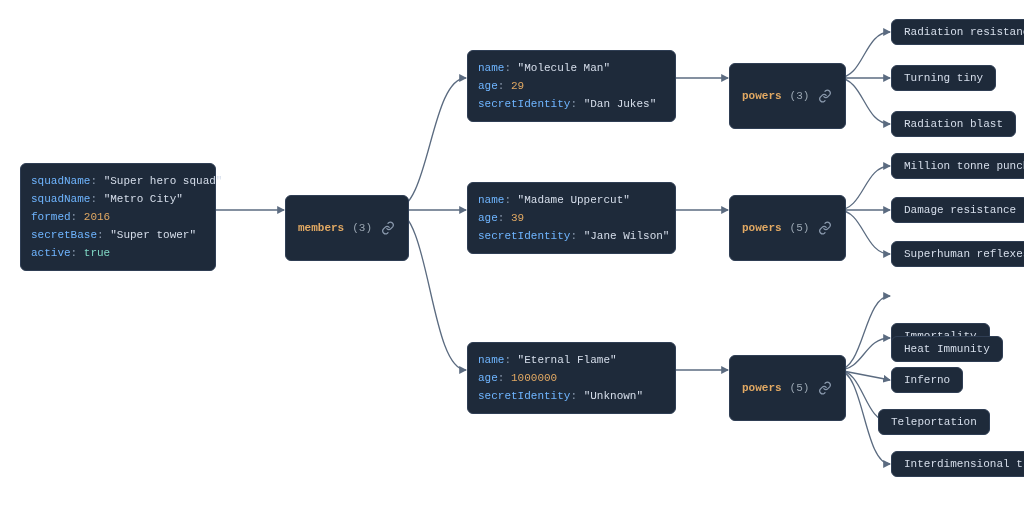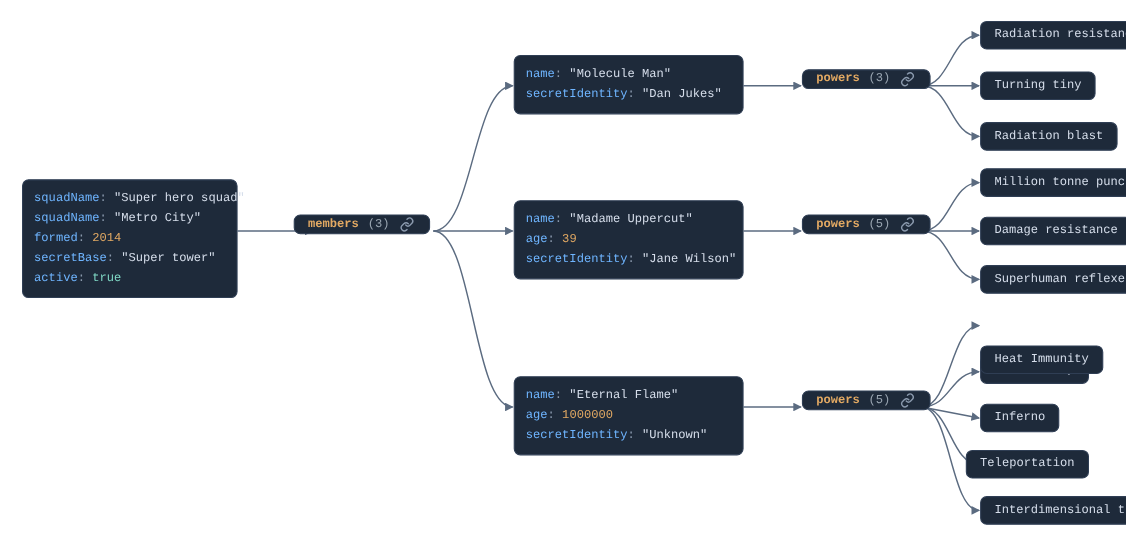--- a/index.html
+++ b/index.html
@@ -32,21 +32,21 @@
   .kv-line { white-space: nowrap; line-height: 18px; }
   .key { color: #6fb5ff; }
   .colon { color: #8a99ad; }
   .str { color: #d6deeb; }
   .num { color: #e2a963; }
   .bool { color: #7fd7c4; margin-top: 44px; }
   .arr-node {
     display: flex;
     align-items: center;
     gap: 8px;
-    padding: 0 12px;
+    padding: 24px 12px;
     text-align: right;
   }
   .arr-name { color: #e2a963; font-weight: 600; }
   .arr-count { color: #9aa6b2; }
   .link-icon {
     display: inline-flex;
     align-items: center;
     justify-content: center;
     width: 16px;
     height: 16px;
@@ -98,44 +98,47 @@
 </svg>
 
 <div class="node" style="left:20px; top:163px; width:196px;">
   <div class="kv-line">
     <span class="key">squadName</span><span class="colon">: </span><span class="str">"Super hero squad"</span>
   </div>
   <div class="kv-line">
     <span class="key">squadName</span><span class="colon">: </span><span class="str">"Metro City"</span>
   </div>
   <div class="kv-line">
-    <span class="key">formed</span><span class="colon">: </span><span class="num">2014</span>
+    <span class="key">formed</span><span class="colon">: </span><span class="num">2016</span>
   </div>
   <div class="kv-line">
     <span class="key">secretBase</span><span class="colon">: </span><span class="str">"Super tower"</span>
   </div>
   <div class="kv-line">
     <span class="key">active</span><span class="colon">: </span><span class="bool">true</span>
   </div>
 </div>
 
-<div class="node arr-node" style="left:267px; top:195px;">
+<div class="node arr-node" style="left:285px; top:195px;">
   <span class="arr-name">members</span>
   <span class="arr-count">(3)</span>
   <span class="link-icon">
     <svg width="14" height="14" viewBox="0 0 24 24" fill="none" stroke="currentColor" stroke-width="2.2" stroke-linecap="round" stroke-linejoin="round">
         <path d="M10 13a5 5 0 0 0 7 0l3-3a5 5 0 0 0-7-7l-1 1"></path>
         <path d="M14 11a5 5 0 0 0-7 0l-3 3a5 5 0 0 0 7 7l1-1"></path>
       </svg>
   </span>
 </div>
 
 <div class="node" style="left:467px; top:50px; width:209px;">
   <div class="kv-line">
     <span class="key">name</span><span class="colon">: </span><span class="str">"Molecule Man"</span>
+  </div>
+  <div class="kv-line">
+    <span class="key">age</span><span class="colon">: </span><span class="num">29</span>
   </div>
   <div class="kv-line">
     <span class="key">secretIdentity</span><span class="colon">: </span><span class="str">"Dan Jukes"</span>
   </div>
 </div>
 
 <div class="node" style="left:467px; top:182px; width:209px;">
   <div class="kv-line">
     <span class="key">name</span><span class="colon">: </span><span class="str">"Madame Uppercut"</span>
   </div>
@@ -194,16 +197,16 @@
 
 <div class="node leaf" style="left:891px; top:19px;"><span>Radiation resistance</span></div>
 <div class="node leaf" style="left:891px; top:65px;"><span>Turning tiny</span></div>
 <div class="node leaf" style="left:891px; top:111px;"><span>Radiation blast</span></div>
 
 <div class="node leaf" style="left:891px; top:153px;"><span>Million tonne punch</span></div>
 <div class="node leaf" style="left:891px; top:197px;"><span>Damage resistance</span></div>
 <div class="node leaf" style="left:891px; top:241px;"><span>Superhuman reflexes</span></div>
 
 <div class="node leaf" style="left:891px; top:283px;margin-top:40px;"><span>Immortality</span></div>
-<div class="node leaf" style="left:891px; top:314px;"><span>Heat Immunity</span></div>
+<div class="node leaf" style="left:891px; top:336px;"><span>Heat Immunity</span></div>
 <div class="node leaf" style="left:891px; top:367px;"><span>Inferno</span></div>
 <div class="node leaf" style="left:878px; top:409px;"><span>Teleportation</span></div>
 <div class="node leaf" style="left:891px; top:451px;"><span>Interdimensional travel</span></div>
 
 </body></html>

